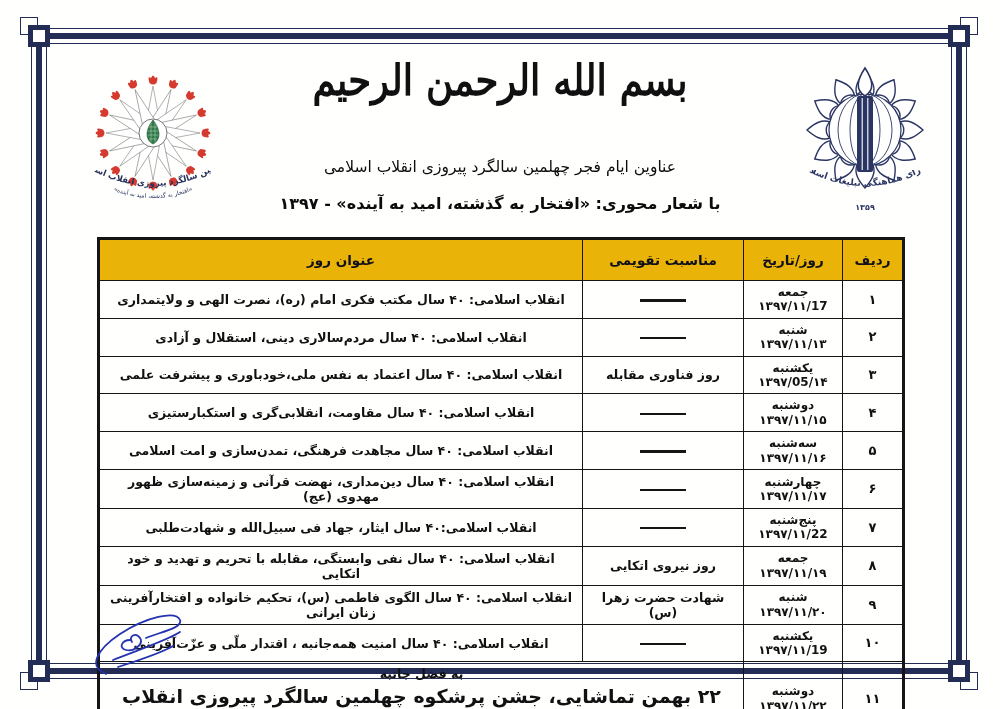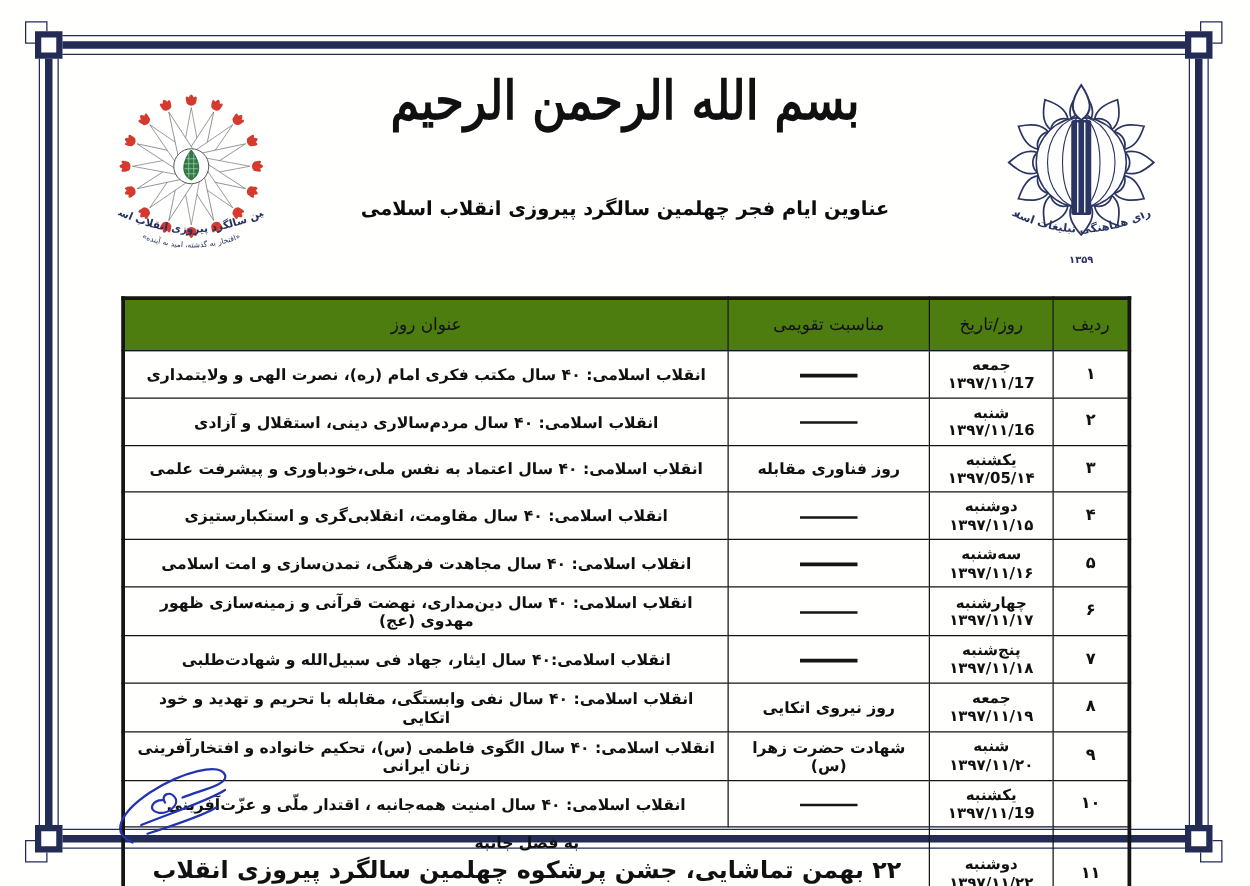--- a/index.html
+++ b/index.html
@@ -9,32 +9,32 @@
   .frame-outer{position:absolute;top:28px;left:31px;right:33px;bottom:30px;border:1px solid #222c55;}
   .frame-main {position:absolute;top:33px;left:36px;right:38px;bottom:35px;border:6px solid #222c55;}
   .frame-inner{position:absolute;top:43px;left:46px;right:48px;bottom:45px;border:1px solid #222c55;}
   .c-sq{position:absolute;width:12px;height:12px;border:5px solid #222c55;background:#fff;}
   .c-ol{position:absolute;width:16px;height:16px;border:1.5px solid #222c55;background:transparent;}
   
   .bismillah{position:absolute;top:58px;left:0;right:0;text-align:center;direction:rtl;
              font-family:"DejaVu Serif",serif;font-weight:bold;font-size:37px;color:#101010;
              transform:scaleY(1.15);letter-spacing:-1px;}
   .doc-title{position:absolute;top:158px;left:0;right:0;text-align:center;direction:rtl;
-             font-weight:bold;font-size:15.5px;color:#0c0c0c;}
+             font-weight:normal;font-size:15.5px;color:#0c0c0c;}
   .doc-subtitle{position:absolute;top:194px;left:0;right:0;text-align:center;direction:rtl;
              font-weight:bold;font-size:16px;color:#0c0c0c;}
   
   .logo-left{position:absolute;left:78px;top:58px;width:150px;height:150px;}
   .logo-right{position:absolute;left:795px;top:52px;width:140px;height:160px;}
   
   .day-table{position:absolute;left:97px;top:237px;width:808px;border-collapse:collapse;
              direction:rtl;table-layout:fixed;}
   .day-table td,.day-table th{border:1.5px solid #151515;}
   .day-table{border:3px solid #151515;}
-  .day-table th{background:#4d7c0f;font-size:13.5px;font-weight:normal;height:38px;color:#10101a;margin-top:20px;}
+  .day-table th{background:#eab308;font-size:13.5px;font-weight:bold;height:38px;color:#10101a;margin-top:20px;}
   .day-table td{font-size:12.5px;font-weight:bold;padding:4px 8px;line-height:1.2;height:26px;}
   td.no{text-align:center;font-size:13px;width:57px;}
   td.dd{text-align:center;font-size:12px;width:96px;letter-spacing:0;}
   td.occ{text-align:center;width:158px;}
   td.ttl{text-align:center;}
   th.h-no{width:57px}th.h-dd{width:96px}th.h-occ{width:158px}
   .dashline{display:inline-block;width:46px;height:2.4px;background:#151515;vertical-align:middle;}
   .merged{text-align:center;}
   .merged .l1{font-size:12.5px;margin-bottom:4px;}
   .merged .l2{font-size:19px;font-weight:bold;}
@@ -151,40 +151,41 @@
       <text font-size="9" fill="#2b3563" font-weight="bold" direction="rtl">
         <textPath href="#arcC" startOffset="50%" text-anchor="middle">شورای هماهنگی تبلیغات اسلامی</textPath>
       </text>
       <text x="0" y="40" font-size="8" fill="#2b3563" font-weight="bold" text-anchor="middle">۱۳۵۹</text>
     </svg>
   </div>
 
   <div class="bismillah">بسم الله الرحمن الرحیم</div>
 
   <div class="doc-title">عناوین ایام فجر چهلمین سالگرد پیروزی انقلاب اسلامی</div>
+  <div class="doc-subtitle">با شعار محوری: «افتخار به گذشته، امید به آینده» - ۱۳۹۷</div>
 
   <table class="day-table">
     <thead>
       <tr>
         <th class="h-no">ردیف</th>
         <th class="h-dd">روز/تاریخ</th>
         <th class="h-occ">مناسبت تقویمی</th>
         <th>عنوان روز</th>
       </tr>
     </thead>
     <tbody>
       <tr>
         <td class="no">۱</td>
         <td class="dd">جمعه ۱۳۹۷/۱۱/17</td>
         <td class="occ"><span class="dashline"></span></td>
         <td class="ttl">انقلاب اسلامی: ۴۰ سال مکتب فکری امام (ره)، نصرت الهی و ولایتمداری</td>
       </tr>
       <tr>
         <td class="no">۲</td>
-        <td class="dd">شنبه ۱۳۹۷/۱۱/16</td>
+        <td class="dd">شنبه ۱۳۹۷/۱۱/۱۳</td>
         <td class="occ"><span class="dashline"></span></td>
         <td class="ttl">انقلاب اسلامی: ۴۰ سال مردم‌سالاری دینی، استقلال و آزادی</td>
       </tr>
       <tr>
         <td class="no">۳</td>
         <td class="dd">یکشنبه ۱۳۹۷/05/۱۴</td>
         <td class="occ">روز فناوری مقابله</td>
         <td class="ttl">انقلاب اسلامی: ۴۰ سال اعتماد به نفس ملی،خودباوری و پیشرفت علمی</td>
       </tr>
       <tr>
@@ -200,21 +201,21 @@
         <td class="ttl">انقلاب اسلامی: ۴۰ سال مجاهدت فرهنگی، تمدن‌سازی و امت اسلامی</td>
       </tr>
       <tr>
         <td class="no">۶</td>
         <td class="dd">چهارشنبه ۱۳۹۷/۱۱/۱۷</td>
         <td class="occ"><span class="dashline"></span></td>
         <td class="ttl">انقلاب اسلامی: ۴۰ سال دین‌مداری، نهضت قرآنی و زمینه‌سازی ظهور مهدوی (عج)</td>
       </tr>
       <tr>
         <td class="no">۷</td>
-        <td class="dd">پنج‌شنبه ۱۳۹۷/۱۱/۱۸</td>
+        <td class="dd">پنج‌شنبه ۱۳۹۷/۱۱/22</td>
         <td class="occ"><span class="dashline"></span></td>
         <td class="ttl">انقلاب اسلامی:۴۰ سال ایثار، جهاد فی سبیل‌الله و شهادت‌طلبی</td>
       </tr>
       <tr>
         <td class="no">۸</td>
         <td class="dd">جمعه ۱۳۹۷/۱۱/۱۹</td>
         <td class="occ">روز نیروی اتکایی</td>
         <td class="ttl">انقلاب اسلامی: ۴۰ سال نفی وابستگی، مقابله با تحریم و تهدید و خود اتکایی</td>
       </tr>
       <tr>

